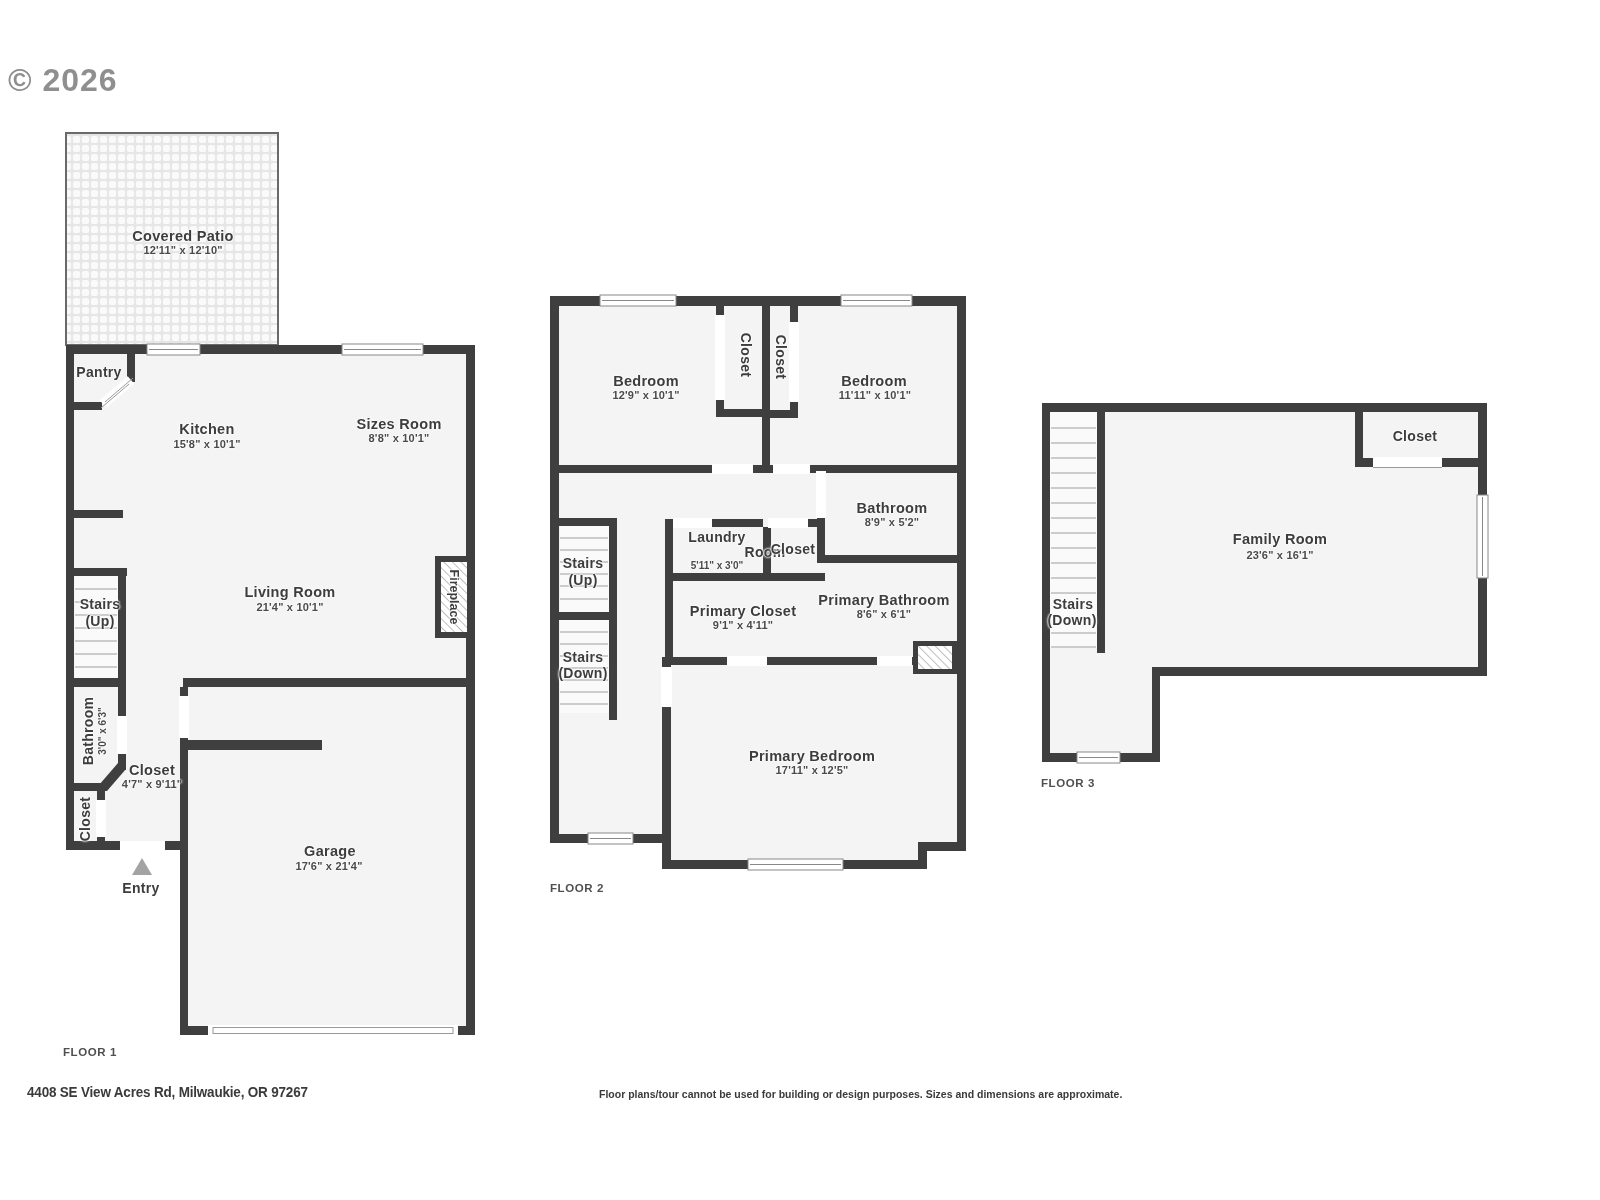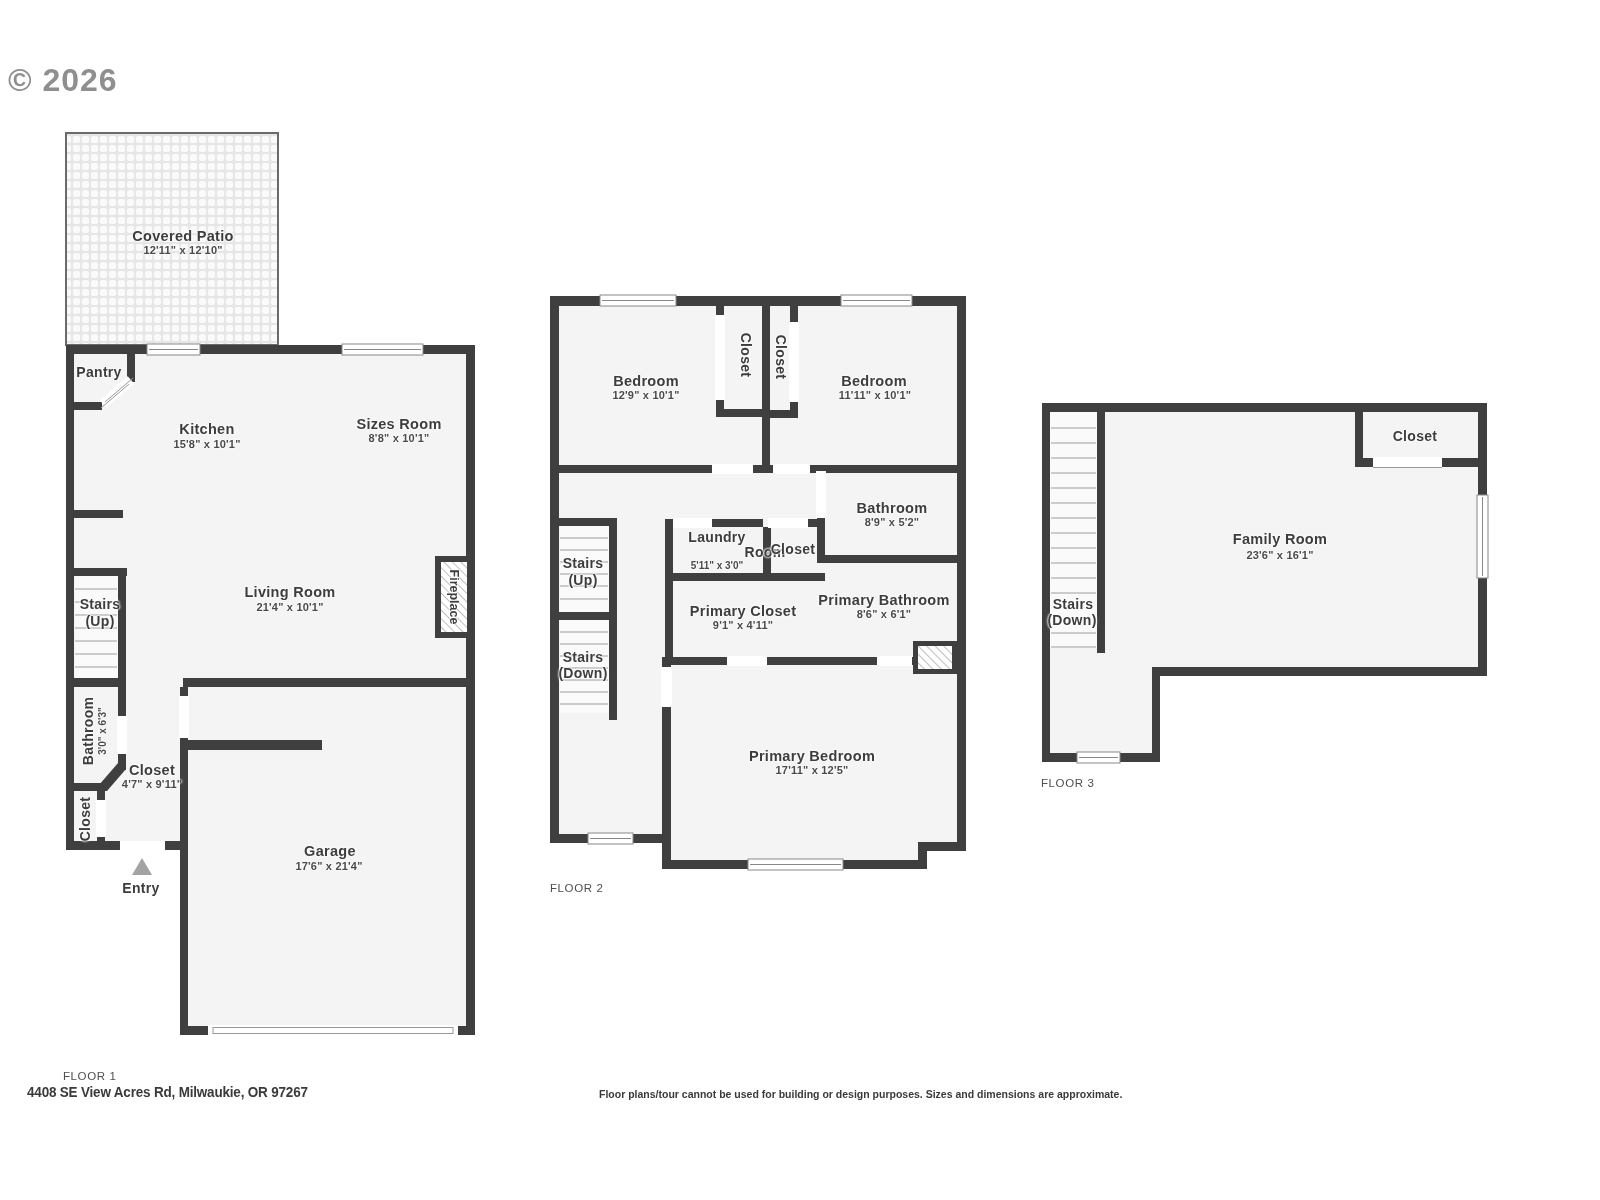--- a/index.html
+++ b/index.html
@@ -7,21 +7,21 @@
   .canvas{position:relative;width:1600px;height:1200px;background:#fff;overflow:hidden;text-align:right;}
   .canvas svg{position:absolute;left:0;top:0;}
   .lab{position:absolute;transform:translate(-50%,-50%);font-weight:bold;color:#3d3d3d;
        white-space:nowrap;text-shadow:0 0 2px #fff,0 0 2px #fff,0 0 3px #fff;}
   .name{font-size:14.5px;letter-spacing:.3px;}
   .nm14{font-size:14px;letter-spacing:.3px;}
   .dims{font-size:11px;color:#4a4a4a;letter-spacing:.2px;}
   .d10{font-size:10px;color:#4a4a4a;}
   .v{transform:translate(-50%,-50%) rotate(-90deg);}
   .v90{transform:translate(-50%,-50%) rotate(90deg);}
-  .tag{position:absolute;transform:translateY(-50%);font-weight:normal;font-size:11.5px;
+  .tag{position:absolute;transform:translateY(-50%);font-weight:bold;font-size:11.5px;
        color:#4f4f4f;letter-spacing:.6px;white-space:nowrap;}
   .addr{position:absolute;transform:translateY(-50%) scaleX(.93);transform-origin:left center;
         font-weight:bold;font-size:14.5px;color:#3a3a3a;letter-spacing:-.2px;white-space:nowrap;}
   .disc{position:absolute;transform:translateY(-50%);font-weight:bold;font-size:10.5px;
         color:#3a3a3a;white-space:nowrap;}
   .cpy{position:absolute;font-weight:bold;font-size:32px;color:#8f8f8f;letter-spacing:1px;
        white-space:nowrap;}
 </style>
 </head>
 <body>
@@ -211,21 +211,21 @@
 <div class="lab nm14" style="left:100px;top:621px;">(Up)</div>
 <div class="lab nm14 v" style="left:88px;top:731px;">Bathroom</div>
 <div class="lab d10 v" style="left:102px;top:731px;">3'0" x 6'3"</div>
 <div class="lab nm14 v" style="left:85px;top:819px;">Closet</div>
 <div class="lab name" style="left:152px;top:770px;">Closet</div>
 <div class="lab dims" style="left:152px;top:784px;">4'7" x 9'11"</div>
 <div class="lab nm14" style="left:141px;top:888px;">Entry</div>
 <div class="lab name" style="left:330px;top:851px;">Garage</div>
 <div class="lab dims" style="left:329px;top:866px;">17'6" x 21'4"</div>
 <div class="lab v90" style="left:454px;top:597px;font-size:12.5px;">Fireplace</div>
-<div class="tag" style="left:63px;top:1052px;margin-top:24px;">FLOOR 1</div>
+<div class="tag" style="left:63px;top:1052px;">FLOOR 1</div>
 
 <div class="lab name" style="left:646px;top:381px;">Bedroom</div>
 <div class="lab dims" style="left:646px;top:395px;">12'9" x 10'1"</div>
 <div class="lab nm14 v90" style="left:746px;top:355px;">Closet</div>
 <div class="lab nm14 v90" style="left:781px;top:357px;">Closet</div>
 <div class="lab name" style="left:874px;top:381px;">Bedroom</div>
 <div class="lab dims" style="left:875px;top:395px;">11'11" x 10'1"</div>
 <div class="lab name" style="left:892px;top:508px;">Bathroom</div>
 <div class="lab dims" style="left:892px;top:522px;">8'9" x 5'2"</div>
 <div class="lab nm14" style="left:717px;top:537px;">Laundry</div>

